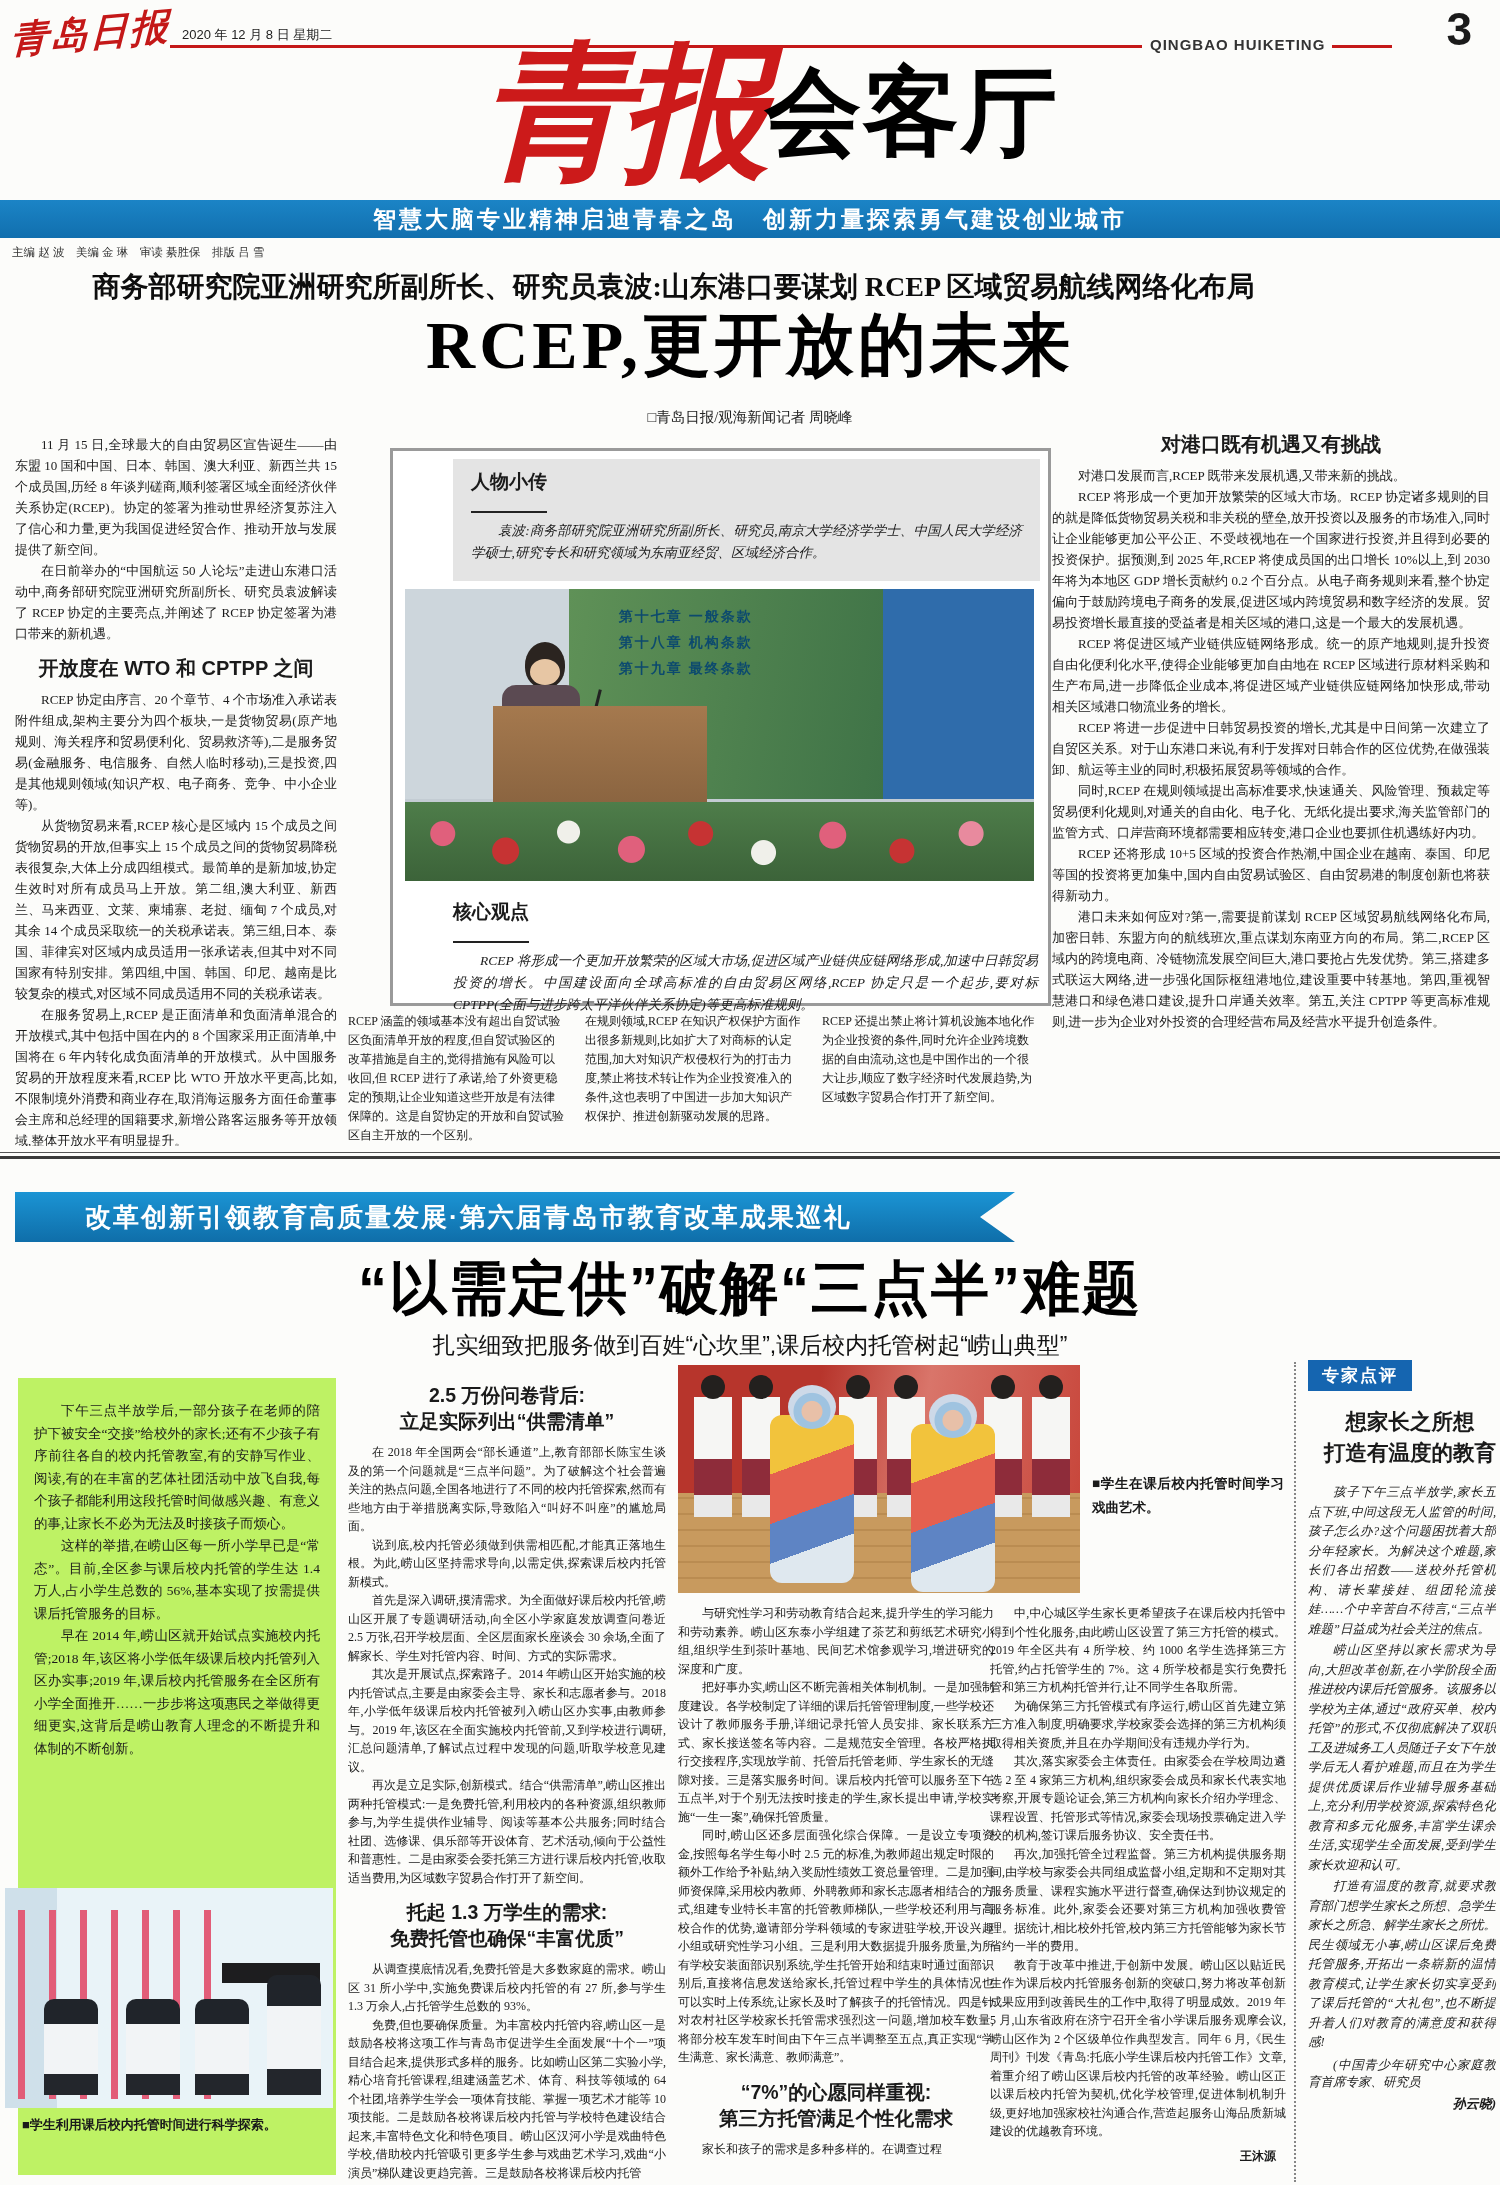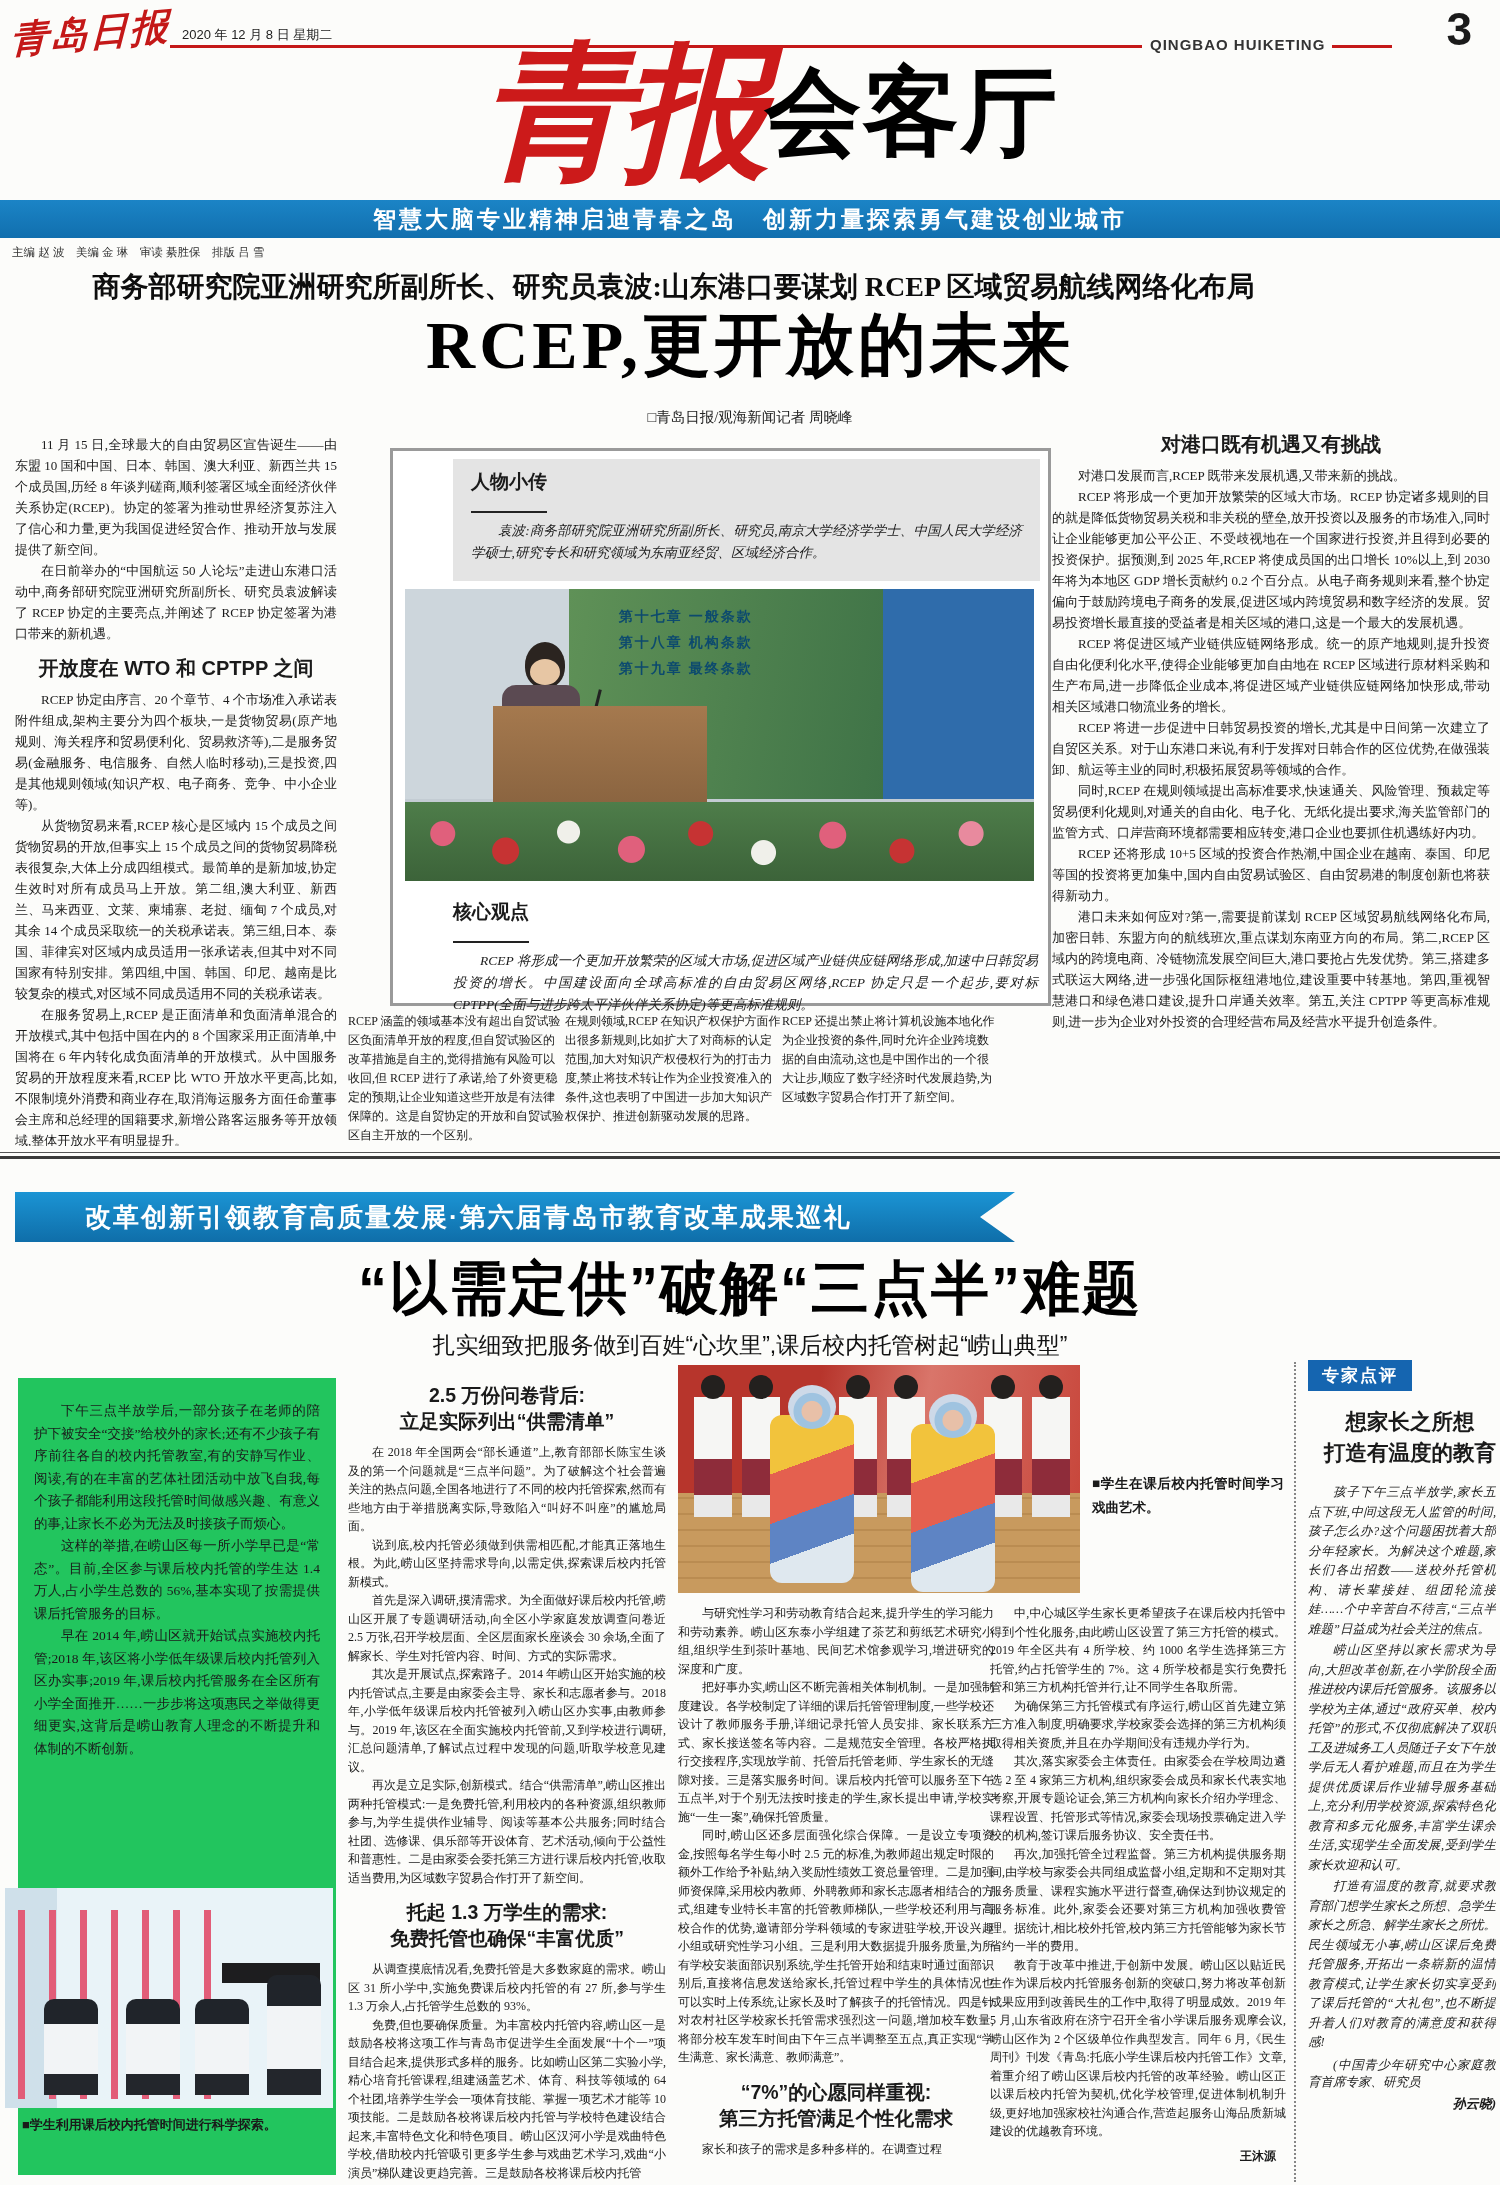--- a/index.html
+++ b/index.html
@@ -38,37 +38,37 @@
   .colRight{left:1052px;top:434px;width:438px;height:712px;font-size:13px;line-height:21px;overflow:hidden;}
   .inSubhead{font-family:"Liberation Sans",sans-serif;font-weight:bold;font-size:20px;
              text-align:center;text-indent:0;margin:14px 0 10px;}
   .midFrame{left:390px;top:448px;width:655px;height:552px;border:3px solid #9a9a9a;background:#fff;}
   .profileBox{left:60px;top:8px;right:8px;height:122px;background:#e4e4e4;padding:10px 18px;box-sizing:border-box;}
   .boxTitle{font-family:"Liberation Sans",sans-serif;font-weight:bold;font-size:19px;
             display:inline-block;border-bottom:2px solid #222;padding-bottom:16px;margin-bottom:7px;}
   .boxText{font-size:13.5px;line-height:22px;font-style:italic;}
   .photo1{left:12px;top:138px;width:629px;height:292px;overflow:hidden;background:#c3ccd3;}
   .coreBox{left:60px;top:448px;right:10px;height:92px;}
-  .midStrip{left:348px;top:1012px;width:692px;height:132px;display:flex;overflow:hidden;}
+  .midStrip{left:348px;top:1012px;width:692px;height:132px;display:flex;gap:20px;overflow:hidden;}
   .midStrip div{width:217px;font-size:12px;line-height:19px;}
 
   .divider1{left:0;top:1152px;width:1500px;height:1px;background:#555;}
   .divider2{left:0;top:1156px;width:1500px;height:3px;background:#3a3a3a;}
 
   
   .ribbon{left:15px;top:1192px;width:1000px;height:50px;background:linear-gradient(#1b94d4,#0f6ea9);
           clip-path:polygon(0 0,100% 0,96.5% 50%,100% 100%,0 100%);color:#fff;
           font-family:"Liberation Sans",sans-serif;font-weight:bold;font-size:26px;line-height:50px;
           padding-left:70px;box-sizing:border-box;letter-spacing:2px;}
   .headline2{left:0;top:1250px;width:1500px;text-align:center;font-size:58px;font-weight:900;
              font-family:"Liberation Sans",sans-serif;letter-spacing:2px;color:#000;}
   .subhead2{left:0;top:1330px;width:1500px;text-align:center;font-size:23px;
             font-family:"Liberation Sans",sans-serif;color:#111;}
 
-  .eduCol1{left:18px;top:1378px;width:318px;height:797px;background:#22c55e;padding:22px 16px 0;
+  .eduCol1{left:18px;top:1378px;width:318px;height:797px;background:#bef264;padding:22px 16px 0;
            box-sizing:border-box;font-size:13.5px;line-height:22.5px;overflow:visible;}
   .photoSci{left:5px;top:1888px;width:328px;height:220px;overflow:hidden;background:#e9f3f8;}
   .cap1{left:22px;top:2114px;width:306px;font-size:13px;line-height:22px;
         font-family:"Liberation Sans",sans-serif;font-weight:600;text-align:justify;}
 
   .eduCol2{left:348px;top:1382px;width:318px;height:800px;font-size:12px;line-height:18.5px;overflow:hidden;}
   .eduHead{font-family:"Liberation Sans",sans-serif;font-weight:bold;font-size:19.5px;line-height:26px;
            text-align:center;text-indent:0;margin:12px 0 9px;}
   .photoOpera{left:678px;top:1365px;width:402px;height:228px;overflow:hidden;background:#d8b28a;}
   .cap2{left:1092px;top:1472px;width:192px;font-size:13.5px;line-height:24px;

